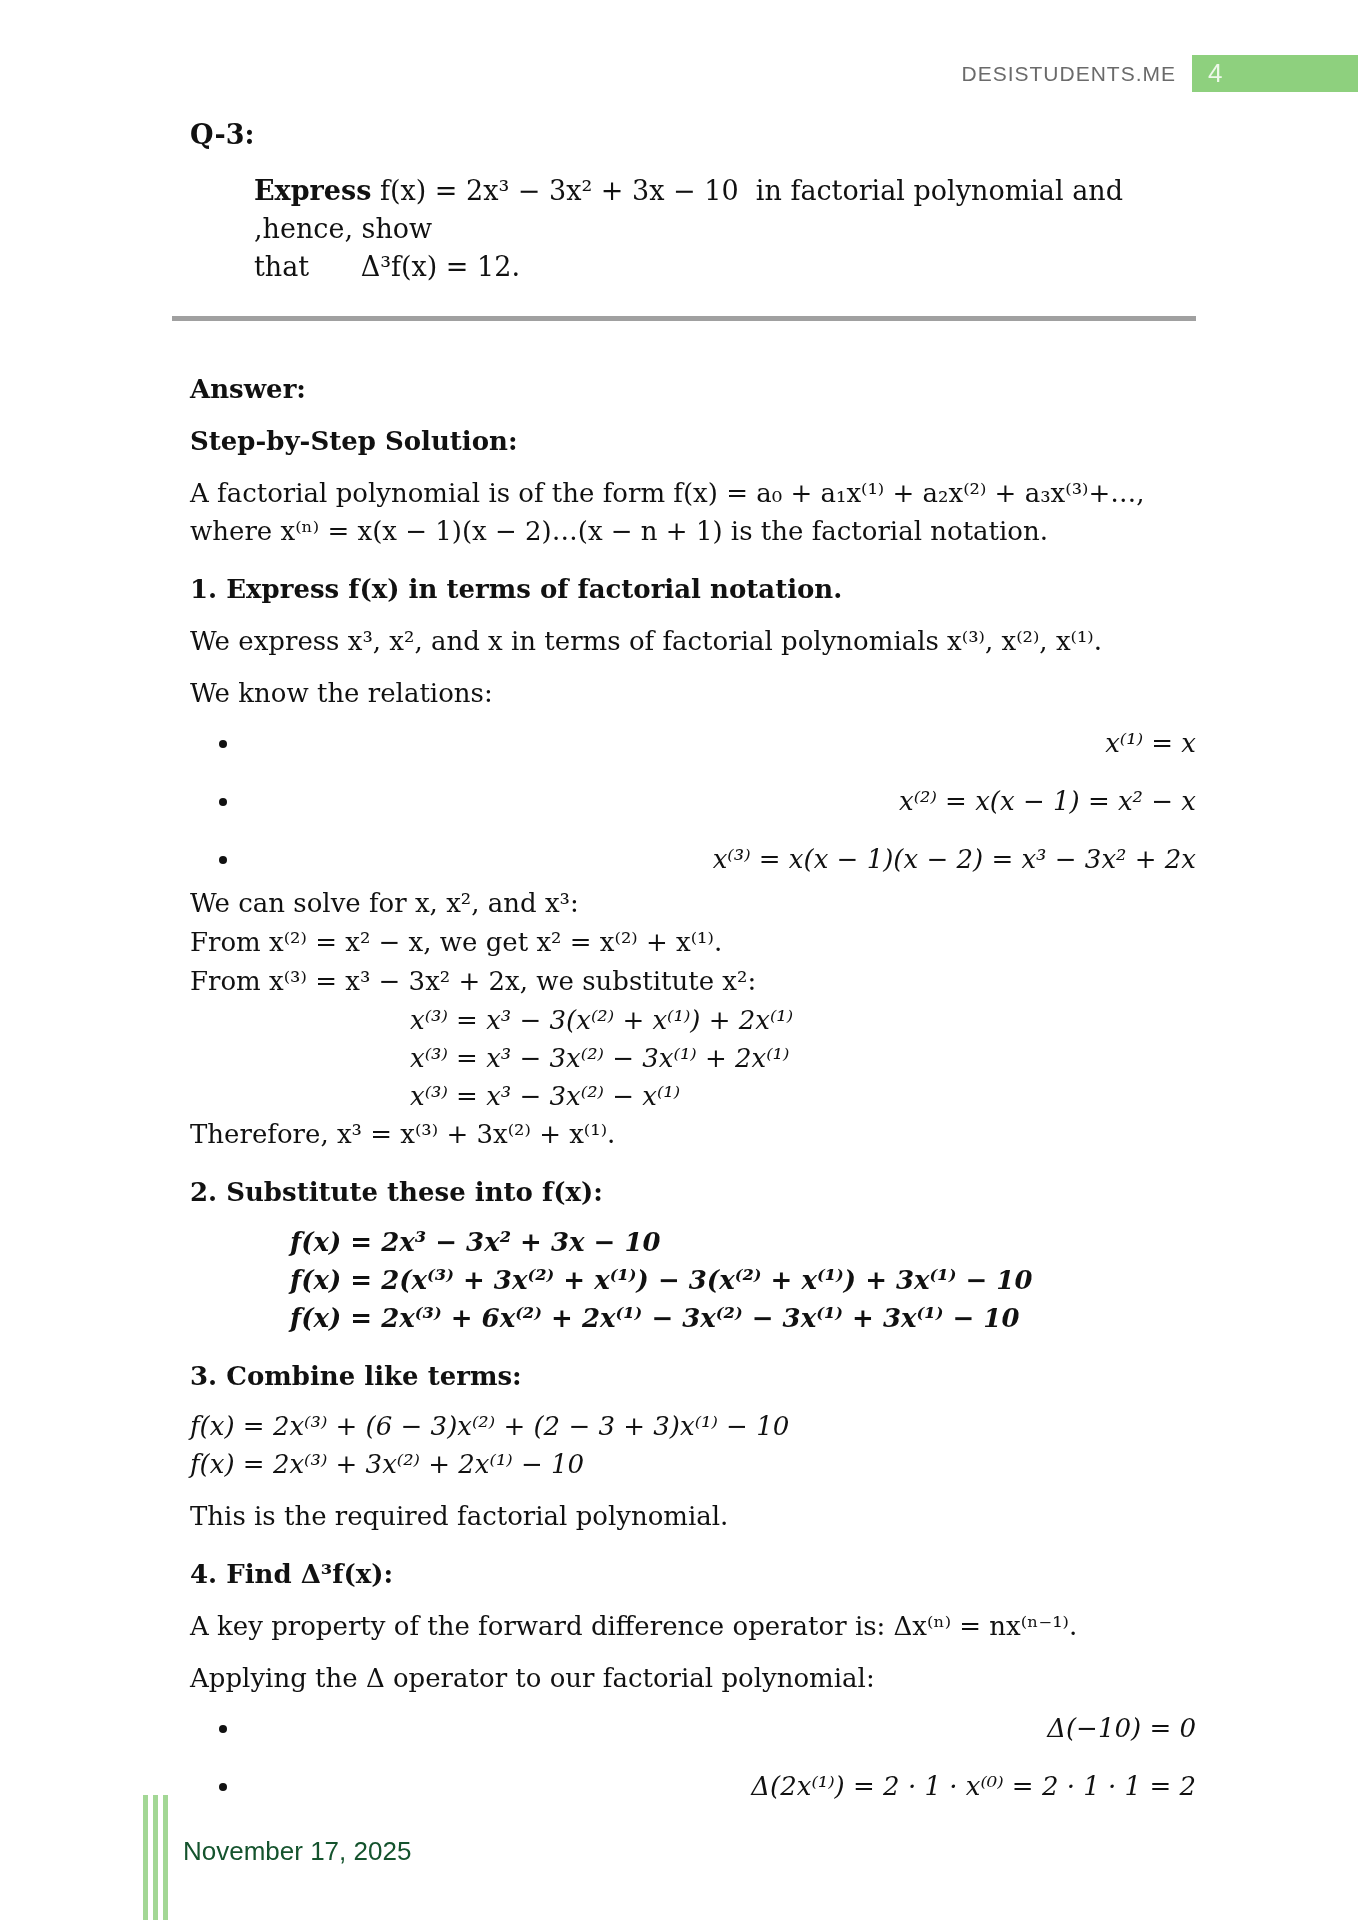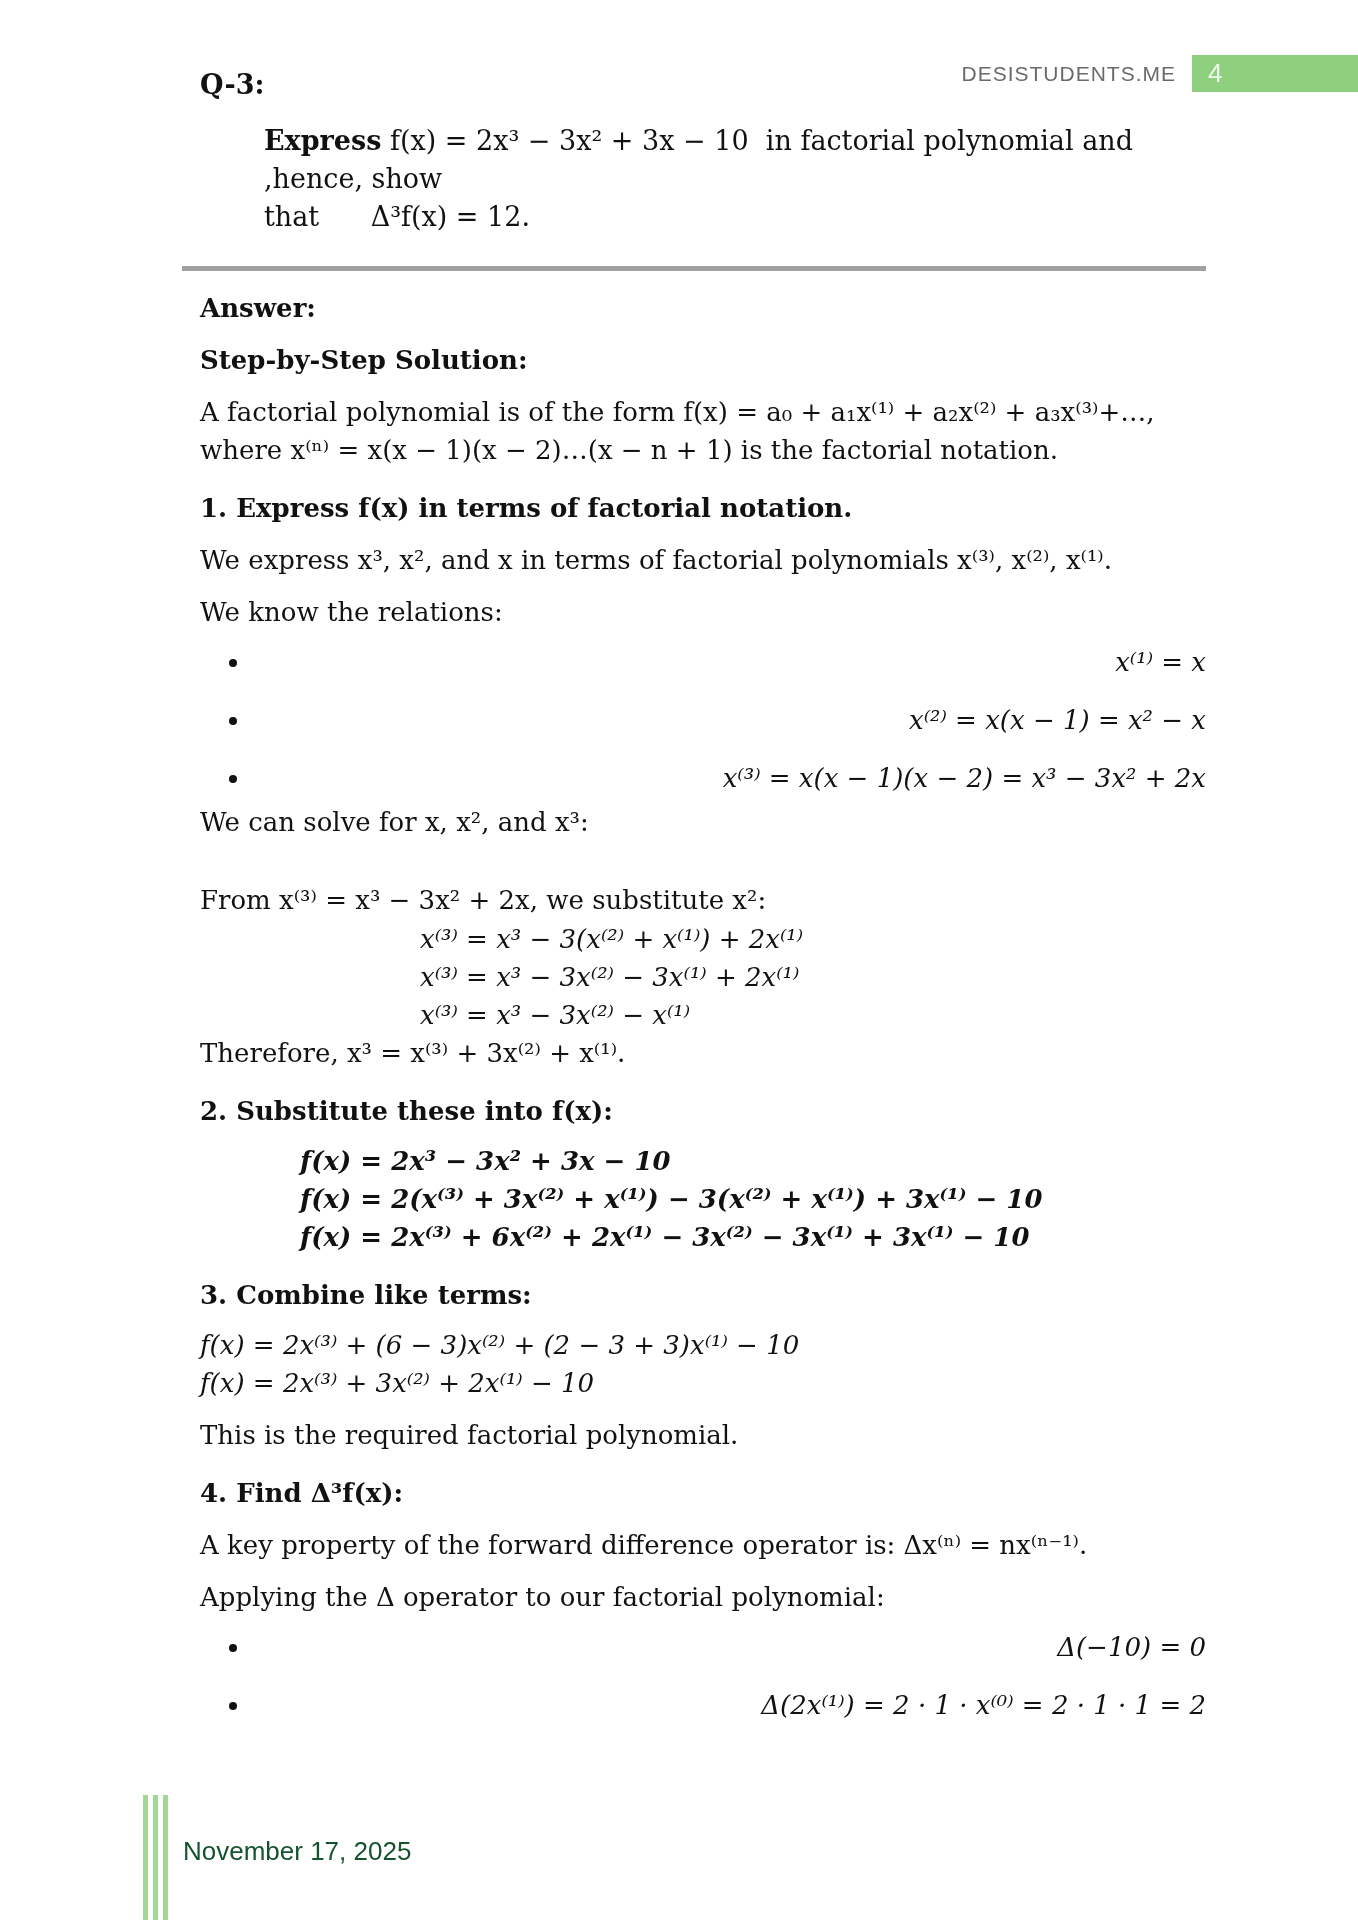--- a/index.html
+++ b/index.html
@@ -34,37 +34,37 @@
     color: #eef8ea;
     font-family: "Liberation Sans", sans-serif;
     font-size: 26px;
     line-height: 37px;
     padding-left: 16px;
   }
 
   
   .content {
     position: absolute;
-    left: 200px;
+    left: 190px;
     top: 0;
     width: 1006px;
-    padding-top: 66px;
+    padding-top: 116px;
     font-size: 26px;
     line-height: 38px;
   }
   .bold { font-weight: bold; }
   .q-label { font-size: 27px; font-weight: bold; }
   .question { margin-top: 18px; margin-left: 64px; font-size: 27px; white-space: pre-wrap; }
   .rule {
     margin-top: 30px;
     margin-left: -18px;
     height: 5px;
     background: #a0a0a0;
   }
-  .answer-label { margin-top: 18px; font-weight: bold; }
+  .answer-label { margin-top: 49px; font-weight: bold; }
   .solution-label { margin-top: 14px; font-weight: bold; }
   .para { margin-top: 14px; }
   .step-heading { margin-top: 20px; font-weight: bold; }
   ul.math-list {
     margin: 12px 0 0 0;
     padding-left: 52px;
   }
   ul.math-list li {
     margin-bottom: 20px;
     font-style: italic;
@@ -130,21 +130,21 @@
     <div class="para">We know the relations:</div>
 
     <ul class="math-list">
       <li>x⁽¹⁾ = x</li>
       <li>x⁽²⁾ = x(x − 1) = x² − x</li>
       <li>x⁽³⁾ = x(x − 1)(x − 2) = x³ − 3x² + 2x</li>
     </ul>
 
     <div class="tight-para">
       <span>We can solve for x, x², and x³:</span><br>
-      <br>
+      <span>From x⁽²⁾ = x² − x, we get x² = x⁽²⁾ + x⁽¹⁾.</span><br>
       <span>From x⁽³⁾ = x³ − 3x² + 2x, we substitute x²:</span>
     </div>
 
     <div class="derivation">
       <span>x⁽³⁾ = x³ − 3(x⁽²⁾ + x⁽¹⁾) + 2x⁽¹⁾</span><br>
       <span>x⁽³⁾ = x³ − 3x⁽²⁾ − 3x⁽¹⁾ + 2x⁽¹⁾</span><br>
       <span>x⁽³⁾ = x³ − 3x⁽²⁾ − x⁽¹⁾</span>
     </div>
 
     <div>Therefore, x³ = x⁽³⁾ + 3x⁽²⁾ + x⁽¹⁾.</div>

